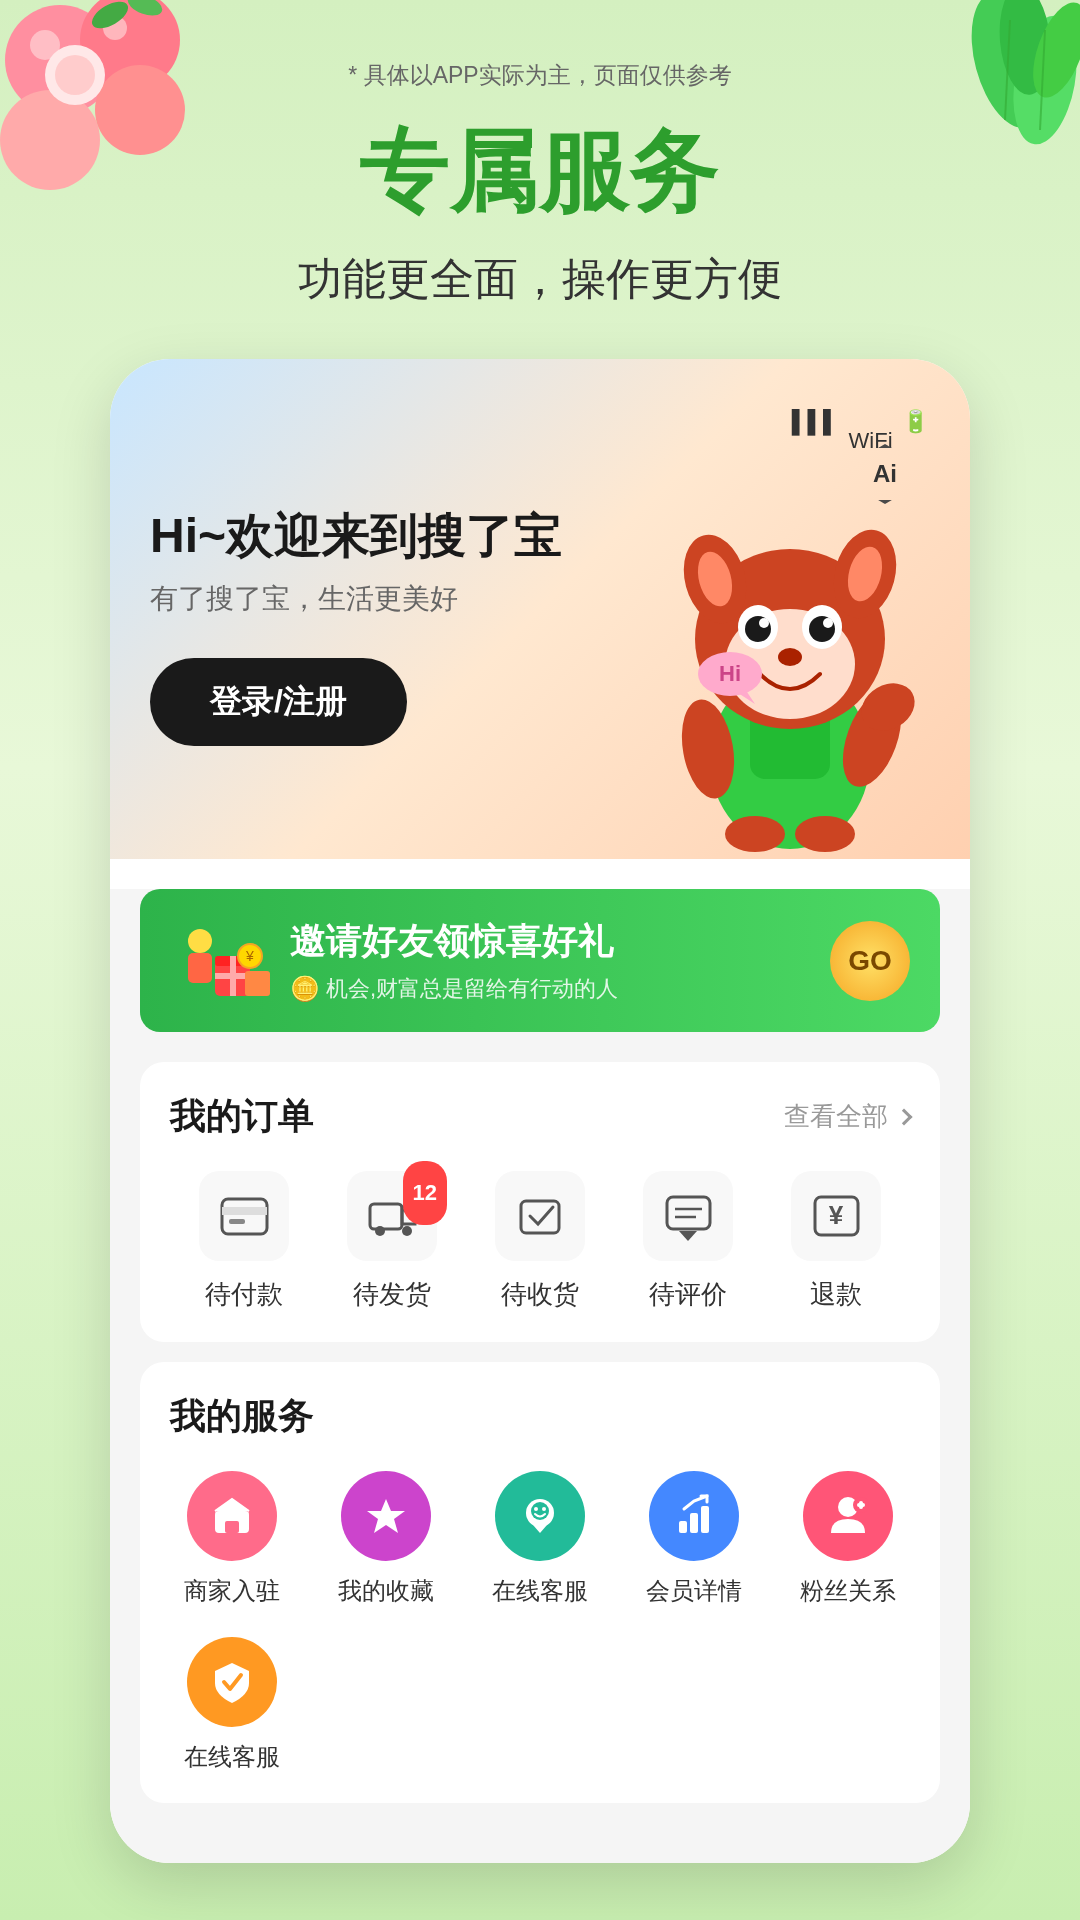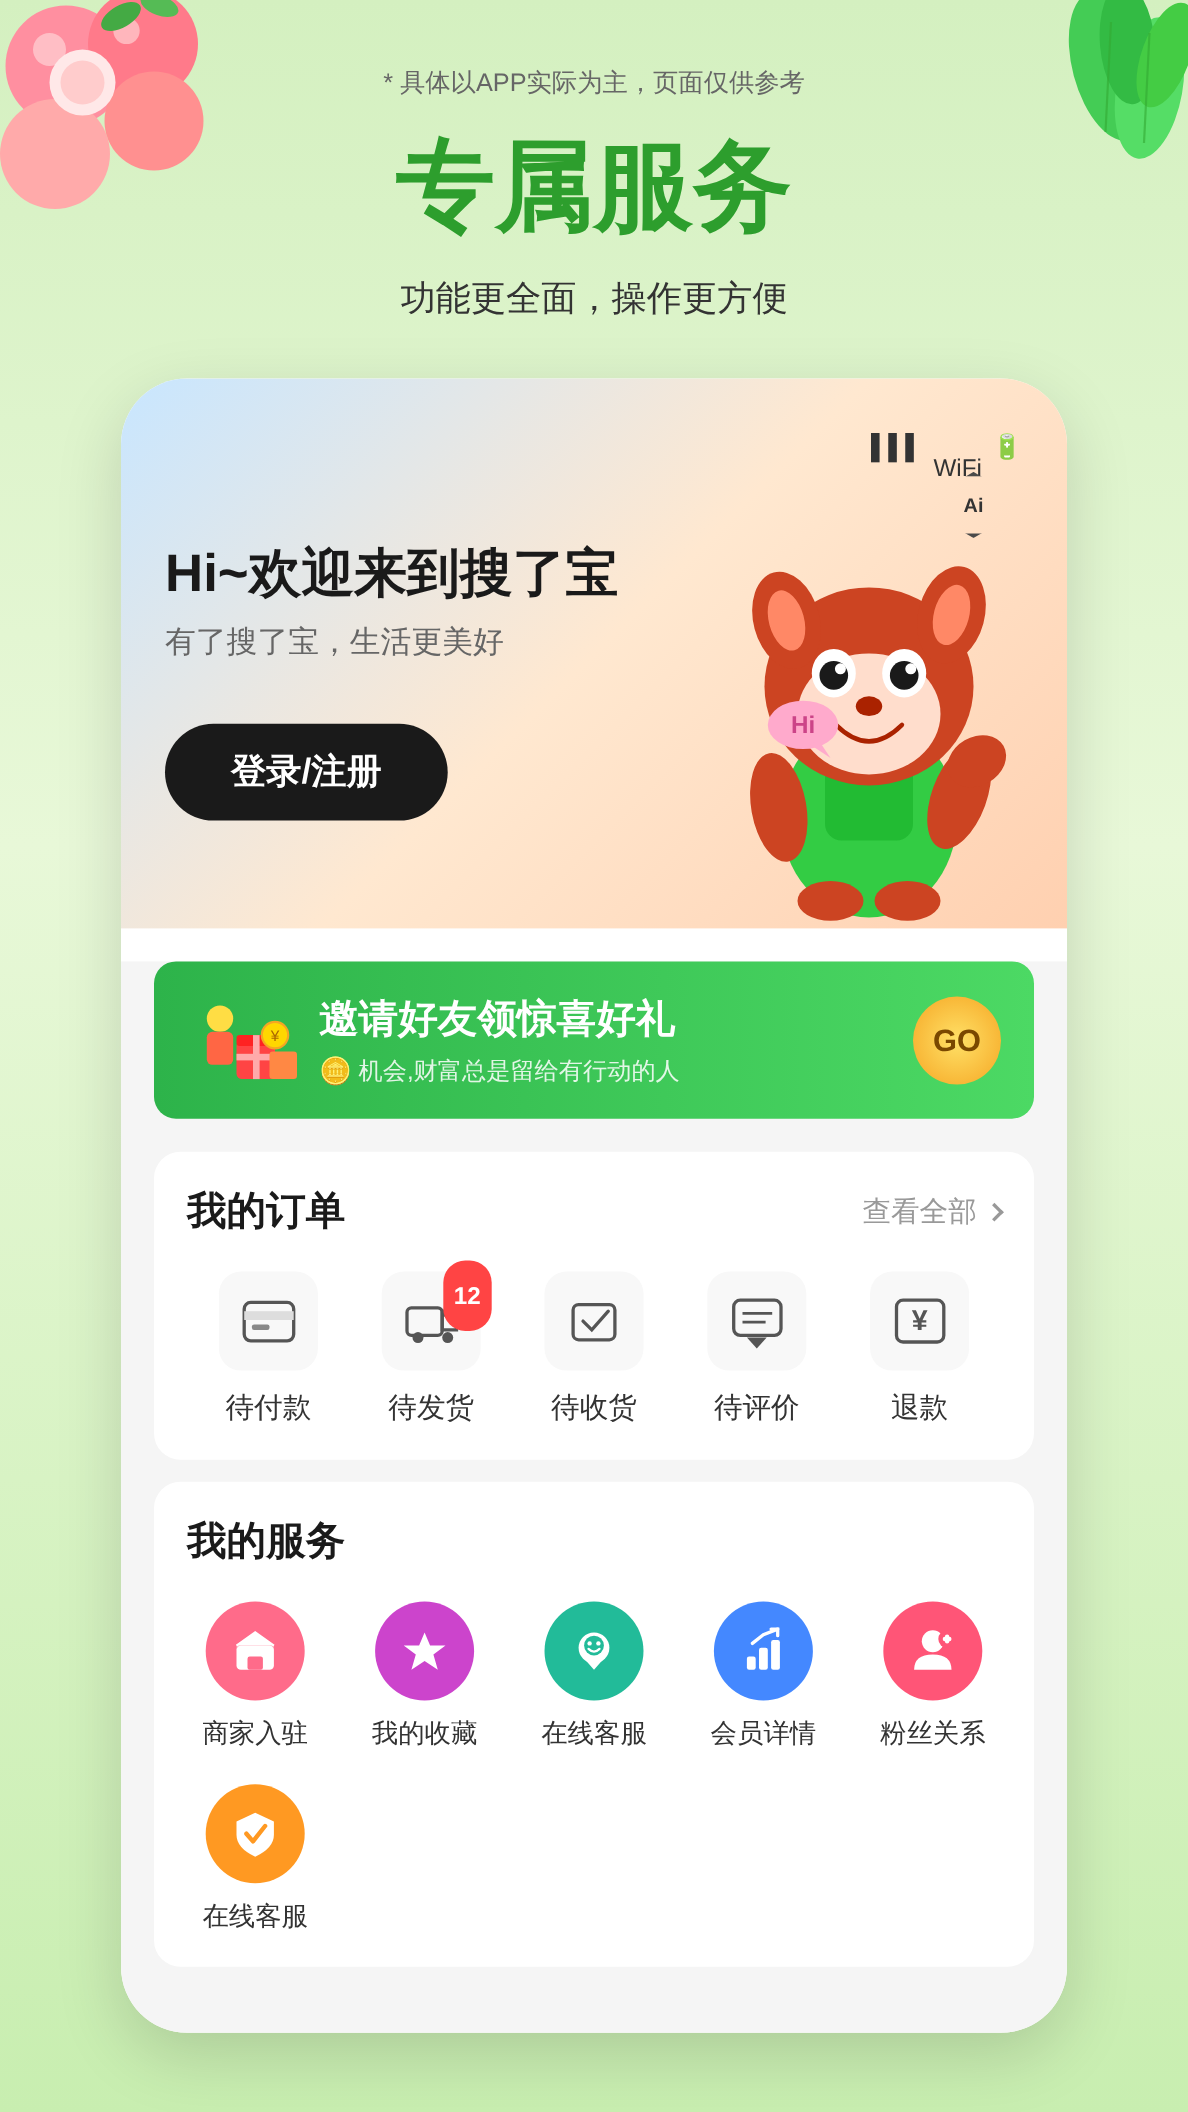--- a/index.html
+++ b/index.html
@@ -26,21 +26,21 @@
       color: #2d9e2d;
       font-size: 90px;
       font-weight: 900;
       line-height: 1.1;
       padding: 10px 0;
     }
 
     .page-subtitle {
       text-align: center;
       color: #333;
-      font-size: 32px;
+      font-size: 44px;
       font-weight: 500;
       padding: 20px 0 50px;
     }
 
     
     .phone-mockup {
       margin: 0 auto;
       width: 860px;
       background: #fff;
       border-radius: 60px;
@@ -71,21 +71,21 @@
       width: 70px; height: 70px;
       display: flex; align-items: center; justify-content: center;
     }
 
     .hex-shape {
       width: 60px; height: 60px;
       background: transparent;
       border: 4px solid #4a4a4a;
       clip-path: polygon(50% 0%, 93% 25%, 93% 75%, 50% 100%, 7% 75%, 7% 25%);
       display: flex; align-items: center; justify-content: center;
-      font-size: 18px; color: #333; font-weight: bold;
+      font-size: 24px; color: #333; font-weight: bold;
     }
 
     .welcome-section {
       padding: 30px 0 20px;
     }
 
     .welcome-title {
       font-size: 48px;
       font-weight: 700;
       color: #1a1a1a;
@@ -100,21 +100,20 @@
 
     .login-btn {
       background: #1a1a1a;
       color: #fff;
       border: none;
       border-radius: 50px;
       padding: 22px 60px;
       font-size: 32px;
       font-weight: 600;
       cursor: pointer;
-      margin-top: 15px;
     }
 
     
     .mascot-container {
       position: absolute;
       right: 30px;
       bottom: 0;
       width: 300px;
       height: 380px;
     }

